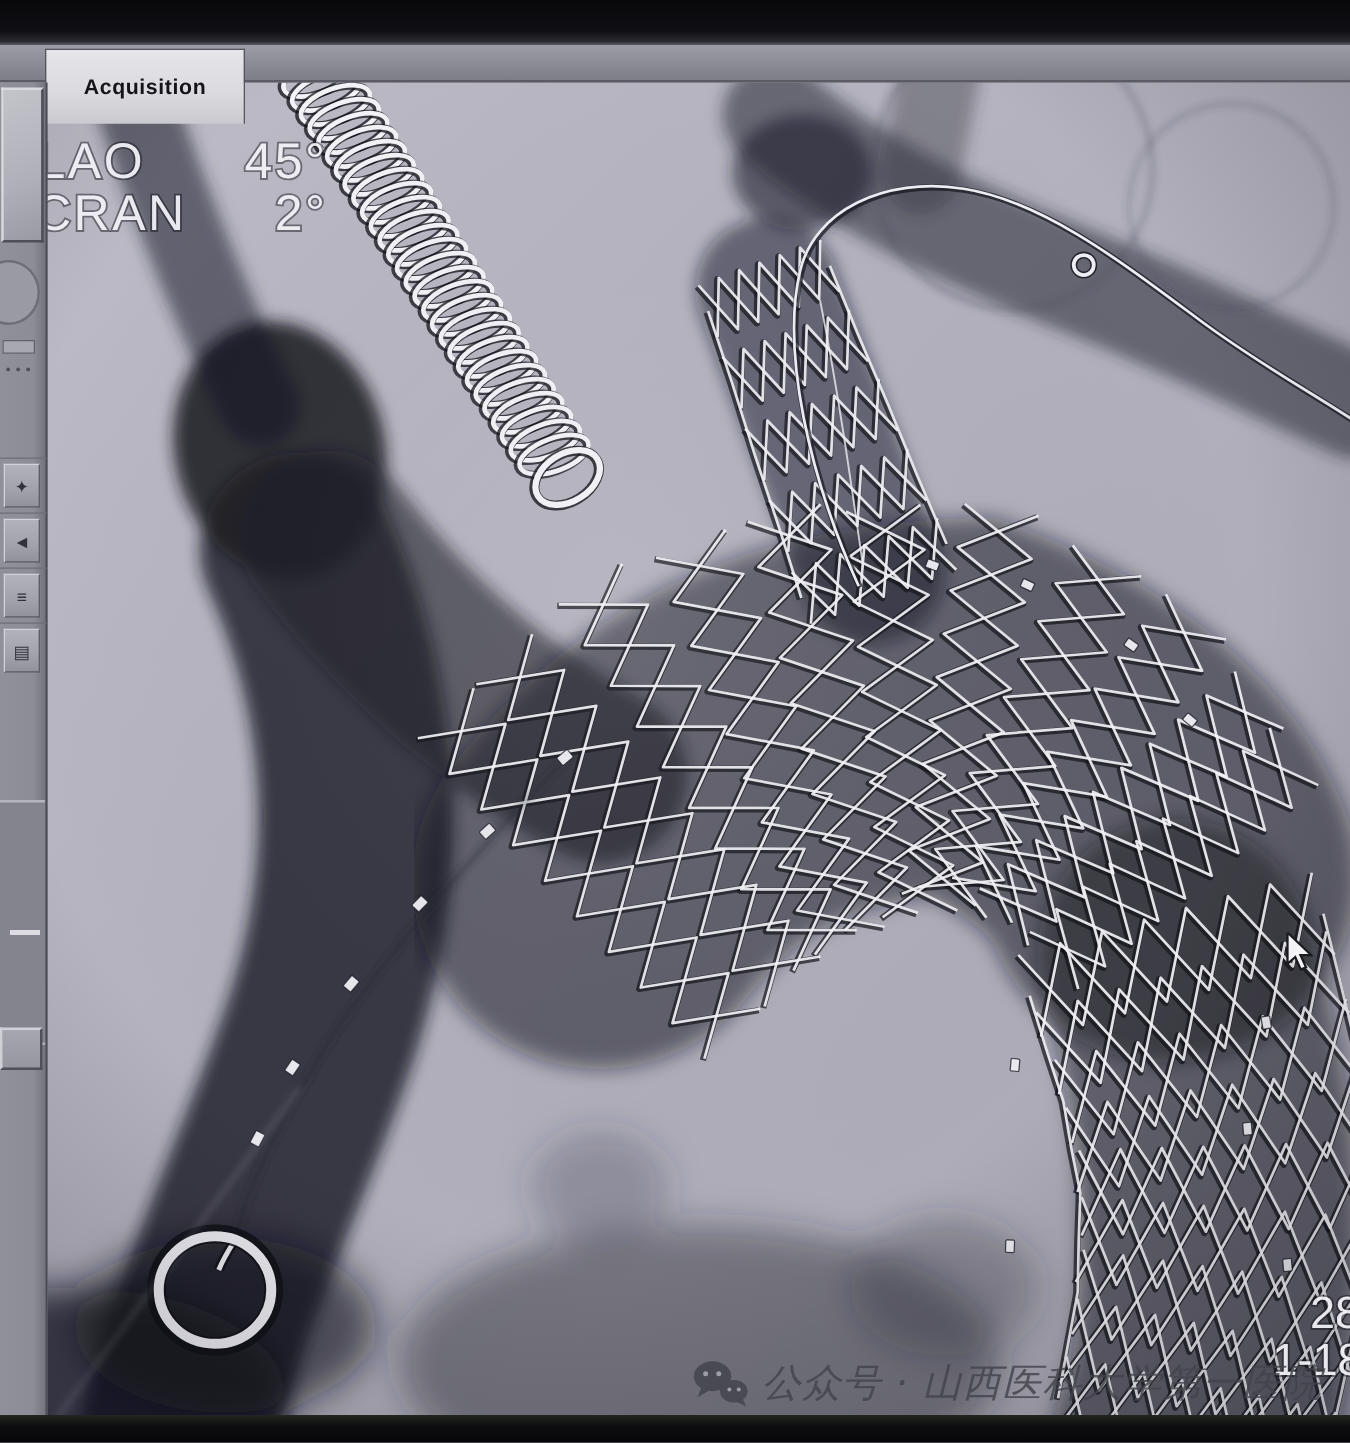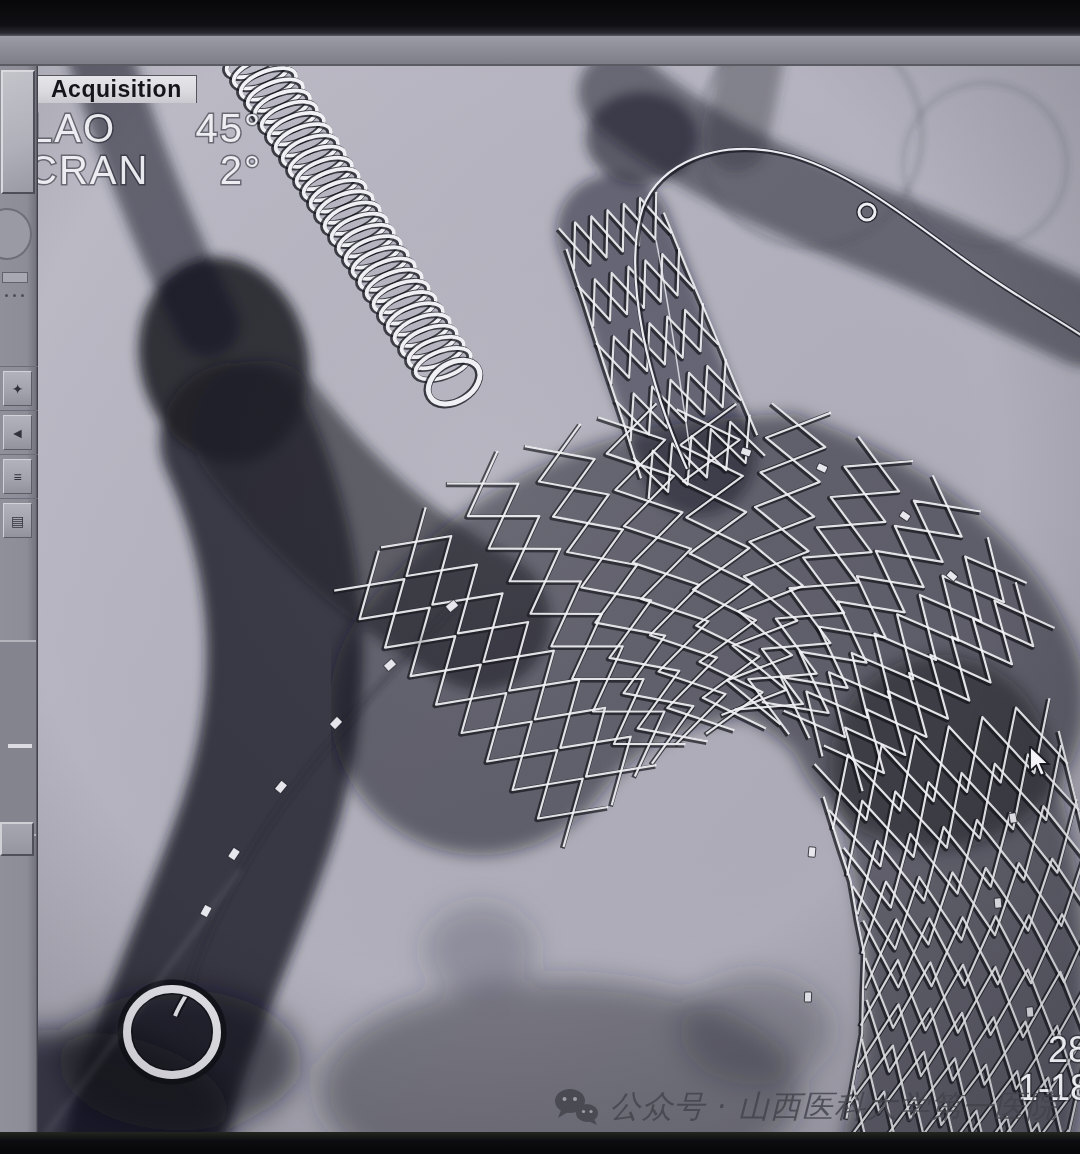--- a/index.html
+++ b/index.html
@@ -13,24 +13,24 @@
   .screen{position:relative;width:1080px;height:1154px;overflow:hidden;
           font-family:"Liberation Sans",sans-serif;background:#aeadb9;}
   
   .bezel-top{position:absolute;left:0;top:0;width:1080px;height:36px;
     background:linear-gradient(180deg,#08080b 0%,#101014 70%,#2a2a31 92%,#5a5a63 100%);z-index:6;}
   .bezel-bottom{position:absolute;left:0;top:1132px;width:1080px;height:22px;
     background:linear-gradient(180deg,#23261f 0%,#0d0d11 40%,#060608 100%);z-index:6;}
   .tabbar{position:absolute;left:0;top:36px;width:1080px;height:30px;
     background:linear-gradient(180deg,#9c9ca6 0%,#8b8b95 55%,#7e7e88 100%);
     border-bottom:2px solid #5b5b64;box-sizing:border-box;z-index:6;}
-  .tab{position:absolute;left:36px;top:3px;height:27px;min-width:130px;padding:0 14px;
+  .tab{position:absolute;left:36px;top:3px;height:27px;min-width:130px;padding:16px 14px;
     background:linear-gradient(180deg,#e6e6ea 0%,var(--tab_face) 60%,#c9c9cf 100%);
     border:1px solid #55555e;border-bottom:none;display:flex;align-items:center;justify-content:center;
-    font-weight:bold;font-size:23px;color:#14141a;letter-spacing:.5px;margin-top:36px;}
+    font-weight:bold;font-size:17px;color:#14141a;letter-spacing:.5px;}
   .sidebar{position:absolute;left:0;top:66px;width:38px;height:1066px;
     background:linear-gradient(90deg,#90909a 0%,#8d8d97 70%,#75757f 94%,#34343c 100%);z-index:6;}
   .sb-display{position:absolute;left:1px;top:4px;width:34px;height:124px;
     background:linear-gradient(160deg,#c3c3ca 0%,#b0b0ba 60%,#9a9aa4 100%);
     border:2px solid;border-color:#d9d9de #4e4e58 #4e4e58 #d9d9de;box-sizing:border-box;}
   .sb-dial{position:absolute;left:-18px;top:142px;width:50px;height:52px;border-radius:50%;
     background:#9a9aa4;border:2px solid #6e6e78;box-sizing:border-box;}
   .sb-dash{position:absolute;left:2px;top:206px;width:24px;height:9px;background:#a8a8b2;
     border:1px solid #62626c;}
   .sb-dots{position:absolute;left:5px;top:228px;width:26px;height:4px;display:flex;gap:5px;}

